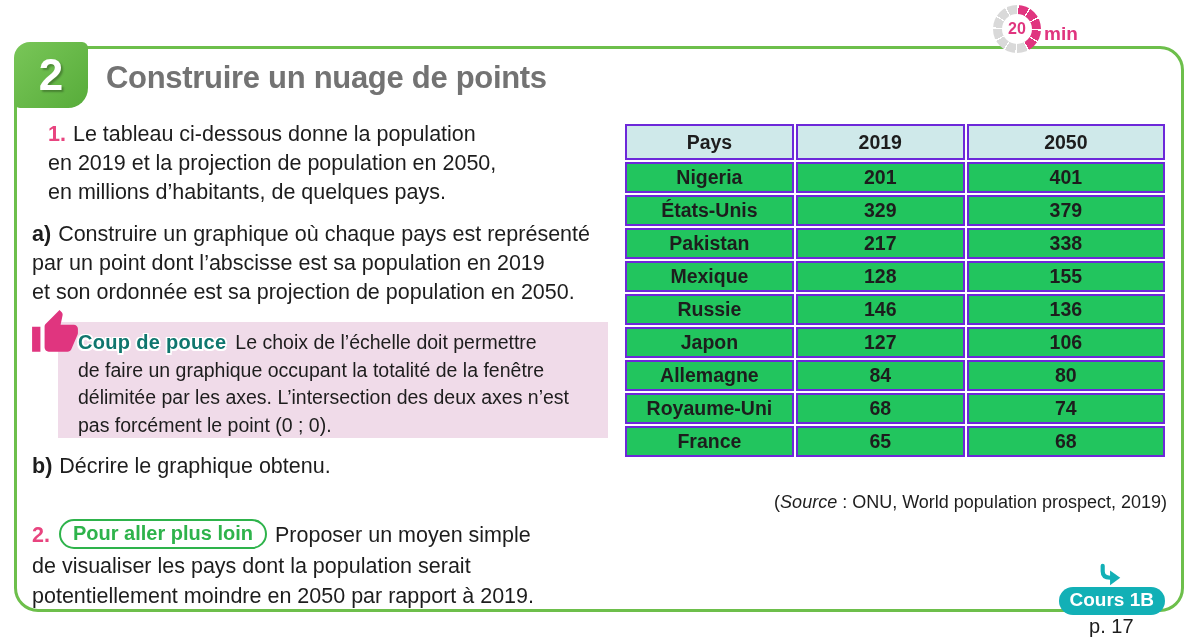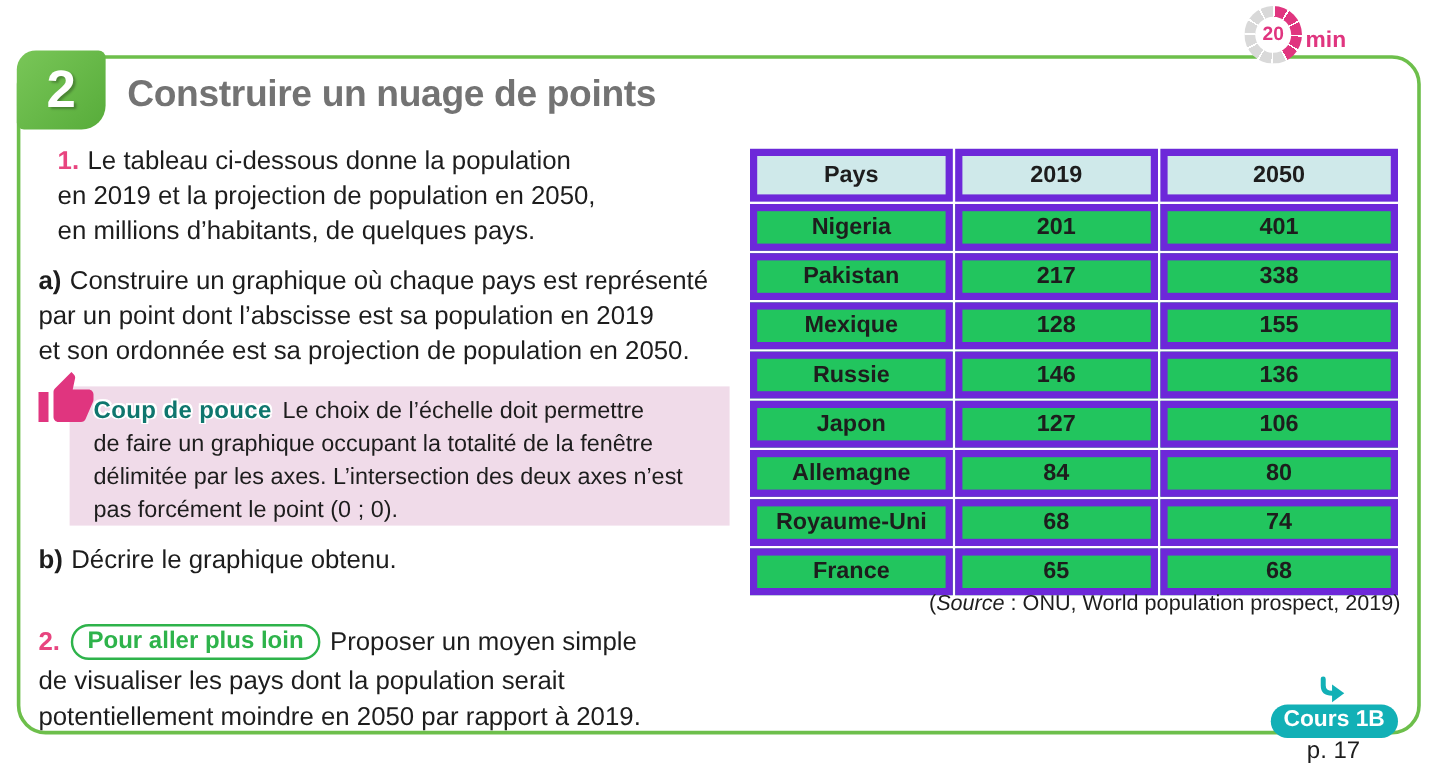--- a/index.html
+++ b/index.html
@@ -13,21 +13,21 @@
   
   .num-badge{position:absolute;left:14px;top:42px;width:74px;height:66px;z-index:2;
              background:linear-gradient(135deg,#79c658 0%,#57ac3a 100%);
              border-radius:16px 6px 20px 6px;display:flex;align-items:center;justify-content:center;
              color:#fff;font-size:44px;font-weight:bold;text-shadow:2px 2px 2px rgba(0,0,0,.28);}
 
   .title{position:absolute;left:106px;top:60px;z-index:2;font-size:31px;font-weight:bold;
          color:#737373;letter-spacing:-.3px;}
 
   
-  .timer{position:absolute;left:1037px;top:5px;display:flex;align-items:center;z-index:3;}
+  .timer{position:absolute;left:993px;top:5px;display:flex;align-items:center;z-index:3;}
   .ring{width:48px;height:48px;border-radius:50%;position:relative;flex:0 0 auto;
         background:
           repeating-conic-gradient(#ffffff 0deg 4deg, rgba(0,0,0,0) 4deg 30deg),
           conic-gradient(#e0357f 0deg 150deg, #d9d9d9 150deg 360deg);}
   .ring-center{position:absolute;left:50%;top:50%;transform:translate(-50%,-50%);
         width:30px;height:30px;border-radius:50%;background:#fff;
         display:flex;align-items:center;justify-content:center;
         color:#e0357f;font-size:16px;font-weight:bold;}
   .timer-unit{color:#e0357f;font-size:19px;font-weight:bold;margin-left:3px;margin-top:10px;}
 
@@ -47,21 +47,21 @@
   .thumb{position:absolute;left:28px;top:308px;z-index:2;}
 
   
   .green-pill{display:inline-block;border:2.5px solid #2eb34b;border-radius:15px;color:#2eb34b;
               font-weight:bold;font-size:20px;line-height:25px;padding:0 12px 1px;margin:0 8px 0 2px;
               position:relative;top:-2px;background:#fff;}
 
   
   .table-wrap{position:absolute;left:623px;top:122px;width:544px;z-index:1;}
   table{border-collapse:separate;border-spacing:2px;table-layout:fixed;width:100%;}
-  th,td{border:6px solid #6d28d9;text-align:center;font-size:19.5px;padding:2px 0;line-height:23px;}
+  th,td{border:2px solid #6d28d9;text-align:center;font-size:19.5px;padding:2px 0;line-height:23px;}
   th{background:#cfe9ea;font-weight:bold;line-height:24px;padding:4px 0;}
   td{background:#22c55e;font-weight:bold;}
   col.c1{width:31.5%;} col.c2{width:31.5%;} col.c3{width:37%;}
 
   .source-line{position:absolute;right:33px;top:492px;font-size:18px;z-index:1;color:#1d1d1d;}
   .source-line .it{font-style:italic;}
 
   
   .footer-ref{position:absolute;right:30px;top:563px;display:flex;align-items:center;z-index:1;flex-direction:column;}
   .course-pill{background:#12b0b6;color:#fff;font-weight:bold;font-size:19px;border-radius:14px;
@@ -136,20 +136,25 @@
           <th>2050</th>
         </tr>
       </thead>
       <tbody>
           <tr>
             <td>Nigeria</td>
             <td>201</td>
             <td>401</td>
           </tr>
           <tr>
+            <td>États-Unis</td>
+            <td>329</td>
+            <td>379</td>
+          </tr>
+          <tr>
             <td>Pakistan</td>
             <td>217</td>
             <td>338</td>
           </tr>
           <tr>
             <td>Mexique</td>
             <td>128</td>
             <td>155</td>
           </tr>
           <tr>

